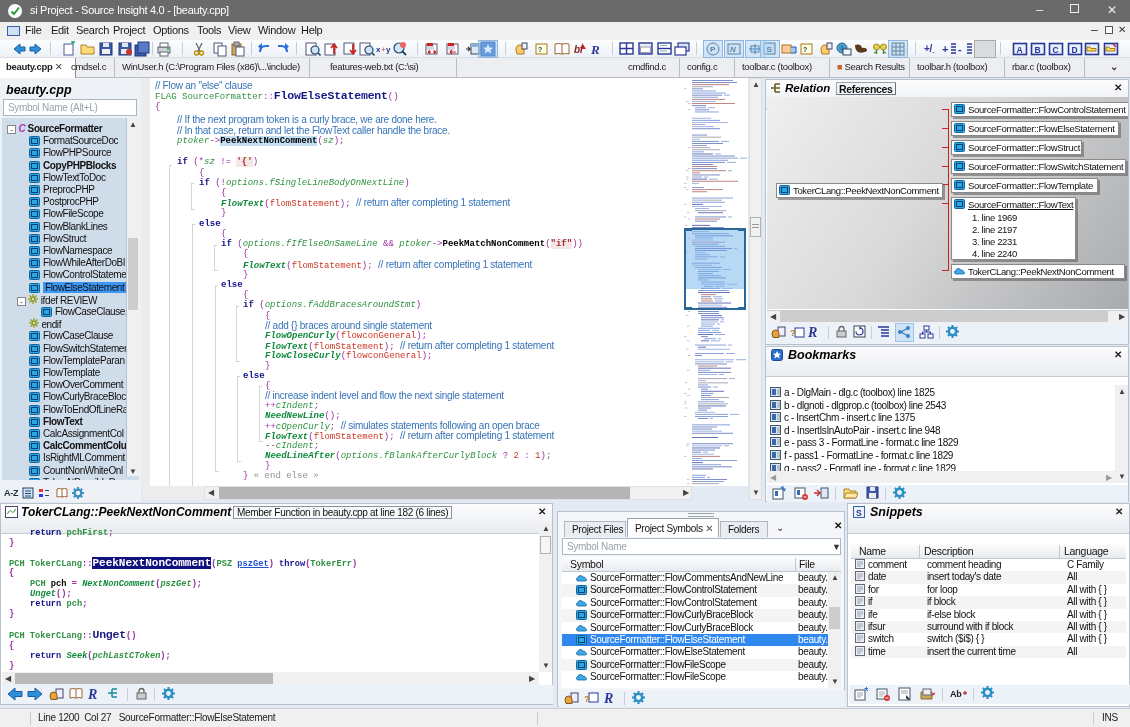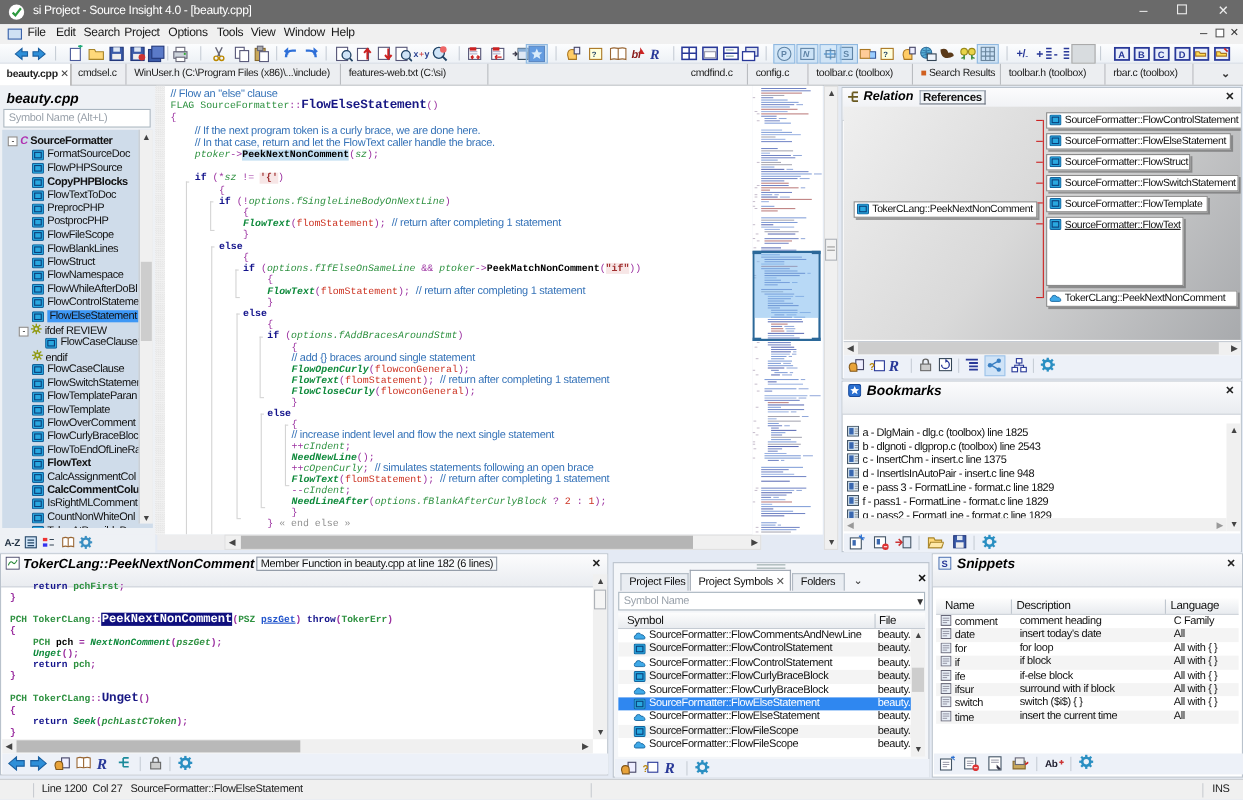--- a/index.html
+++ b/index.html
@@ -323,24 +323,24 @@
       </svg></span>
 </div>
 <div class="abs" style="left:478px;top:40px;width:20px;height:18px;border:1px solid #8fb8e0;background:rgba(170,210,245,.45)"></div>
 <div class="abs" style="left:703px;top:40px;width:20px;height:18px;border:1px solid #8fb8e0;background:rgba(170,210,245,.45)"></div>
 <div class="abs" style="left:724px;top:40px;width:20px;height:18px;border:1px solid #8fb8e0;background:rgba(170,210,245,.45)"></div>
 <div class="abs" style="left:745px;top:40px;width:20px;height:18px;border:1px solid #8fb8e0;background:rgba(170,210,245,.45)"></div>
 <div class="abs" style="left:760px;top:40px;width:20px;height:18px;border:1px solid #8fb8e0;background:rgba(170,210,245,.45)"></div>
 <div class="abs" style="left:888px;top:40px;width:20px;height:18px;border:1px solid #8fb8e0;background:rgba(170,210,245,.45)"></div>
 <div class="abs" style="left:974px;top:40px;width:22px;height:18px;border:1px solid #aaa;background:#d8dcdf"></div>
 <div id="tabbar">
-<div class="tab active" style="left:0px;width:65px">beauty.cpp <span style="font-weight:normal;color:#444">✕</span></div>
+<div class="tab active" style="left:0px;width:76px">beauty.cpp <span style="font-weight:normal;color:#444">✕</span></div>
 <div class="tab" style="left:65px;width:50px">cmdsel.c</div>
 <div class="tab" style="left:116px;width:194px">WinUser.h (C:\Program Files (x86)\...\include)</div>
-<div class="tab" style="left:311px;width:133px">features-web.txt (C:\si)</div>
+<div class="tab" style="left:324px;width:133px">features-web.txt (C:\si)</div>
 <div class="tab" style="left:622px;width:58px">cmdfind.c</div>
 <div class="tab" style="left:681px;width:54px">config.c</div>
 <div class="tab" style="left:736px;width:94px">toolbar.c (toolbox)</div>
 <div class="tab" style="left:831px;width:79px"><span style="color:#d06020;font-size:9px">■</span> Search Results</div>
 <div class="tab" style="left:911px;width:94px">toolbar.h (toolbox)</div>
 <div class="tab" style="left:1006px;width:79px">rbar.c (toolbox)</div>
 <div class="abs" style="left:1110px;top:3px;color:#333;font-weight:bold">⌄</div>
 </div>
 <div id="sympanel">
 <div class="ptitle" style="left:6px;top:5px">beauty.cpp</div>
@@ -886,21 +886,21 @@
             <rect x="0.5" y="0.5" width="10" height="9" rx="1" fill="#29a8e0" stroke="#14639c"></rect>
             <rect x="2.5" y="2.5" width="6" height="5" fill="none" stroke="#0a3f7a"></rect>
           </svg></span>SourceFormatter::FlowSwitchStatement</div>
 <div class="rbox" style="left:184px;top:81px;width:147px"><span class="icg" style="width:11px;height:10px;position:relative"><svg width="11" height="10" style="vertical-align:top">
             <rect x="0.5" y="0.5" width="10" height="9" rx="1" fill="#29a8e0" stroke="#14639c"></rect>
             <rect x="2.5" y="2.5" width="6" height="5" fill="none" stroke="#0a3f7a"></rect>
           </svg></span>SourceFormatter::FlowTemplate</div>
 <div class="rbox" style="left:184px;top:100px;width:125px;height:63px"><span class="icg" style="width:11px;height:10px;position:relative"><svg width="11" height="10" style="vertical-align:top">
             <rect x="0.5" y="0.5" width="10" height="9" rx="1" fill="#29a8e0" stroke="#14639c"></rect>
             <rect x="2.5" y="2.5" width="6" height="5" fill="none" stroke="#0a3f7a"></rect>
-          </svg></span><span style="text-decoration:underline">SourceFormatter::FlowText</span></div>
+          </svg></span><span style="text-decoration:underline">SourceFormatter::FlowText</span><div style="padding-left:18px;line-height:12px">1. line 1969<br>2. line 2197<br>3. line 2231<br>4. line 2240</div></div>
 <div class="rbox" style="left:184px;top:167px;width:174px"><span class="icg" style="width:11px;height:10px;position:relative"><svg width="11" height="10" style="vertical-align:top">
             <path d="M2 8 Q0.5 8 0.5 6.2 Q0.5 4.8 2 4.6 Q2.2 2.5 4.4 2.5 Q6.2 2.5 6.8 4 Q9 3.8 9.6 5.4 Q10.5 5.8 10.5 7 Q10.5 8 9 8 Z" fill="#3fa9e8" stroke="#14639c" stroke-width="0.8"></path>
           </svg></span>TokerCLang::PeekNextNonComment</div>
 </div>
 <div class="sb" style="left:1px;top:230px;width:361px;height:13px;border-top:1px solid #c6ccd4"></div>
 <div class="arr" style="left:4px;top:233px">◀</div>
 <div class="sbth" style="left:14px;top:231px;width:328px;height:11px"></div>
 <div class="arr" style="left:353px;top:233px">▶</div>
 <div class="abs" style="left:1px;top:243px;width:361px;height:21px;background:#edf1f8">
 <span class="abs" style="left:4px;top:2px"><svg width="15" height="15" style="">

